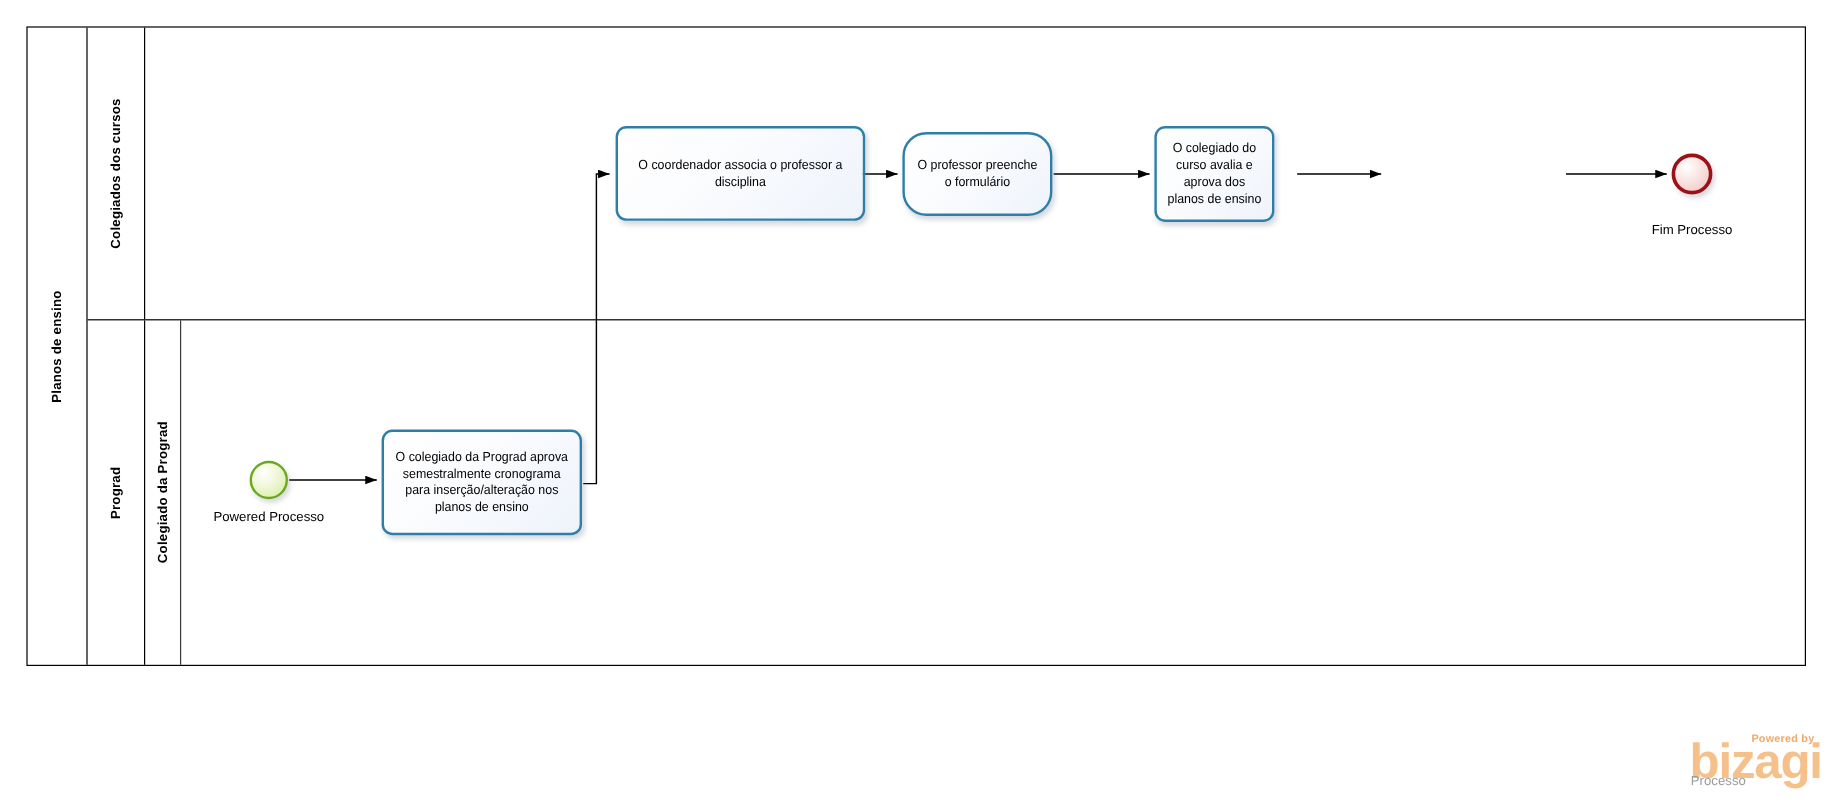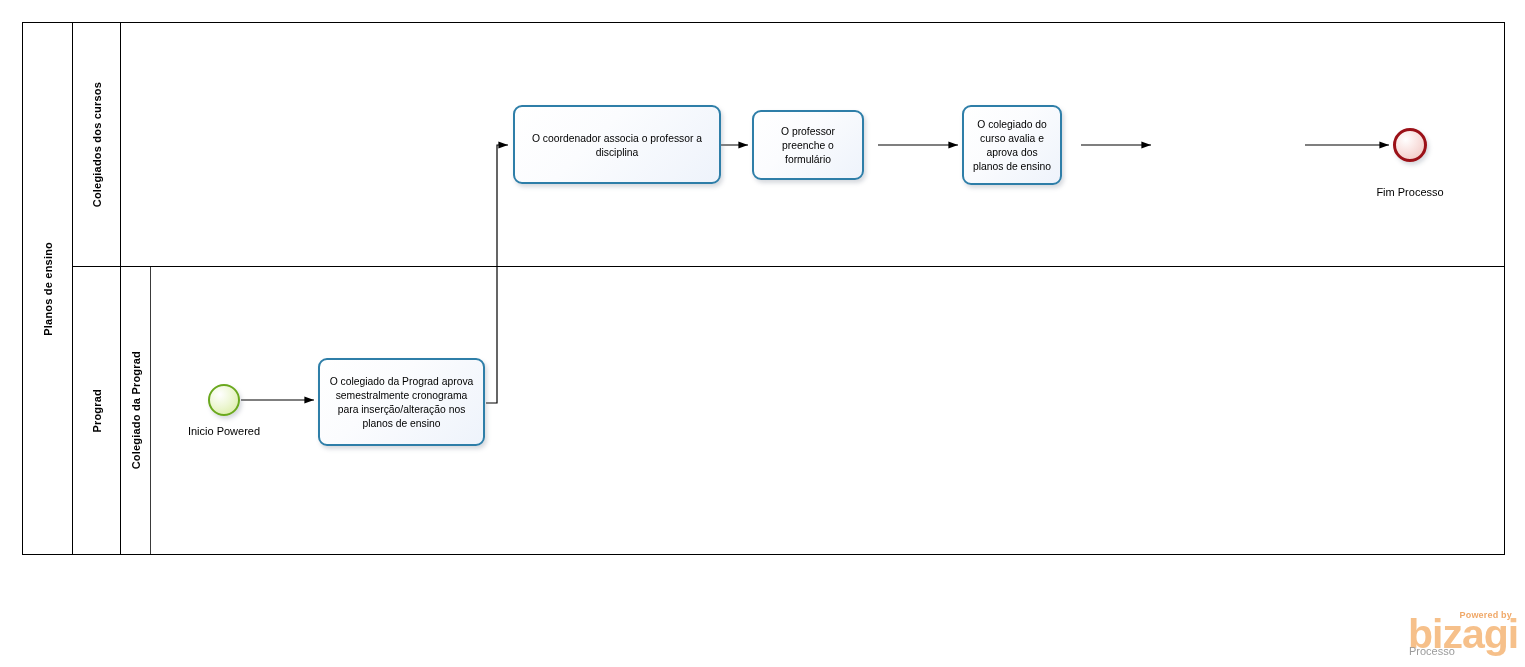--- a/index.html
+++ b/index.html
@@ -240,34 +240,34 @@
 
     <line x1="1081" y1="145" x2="1151" y2="145" stroke="#000000" stroke-width="1.2" marker-end="url(#arrow)"></line>
 
     <line x1="1305" y1="145" x2="1389" y2="145" stroke="#000000" stroke-width="1.2" marker-end="url(#arrow)"></line>
   </svg>
 
   <div class="task" style="left:513px; top:105px; width:208px; height:79px;">
     <span class="task-label">O coordenador associa o professor a disciplina</span>
   </div>
 
-  <div class="task" style="left:752px; top:110px; width:112px; height:70px;">
+  <div class="task" style="left:752px; top:110px; width:125px; height:70px;border-radius:20px;">
     <span class="task-label">O professor preenche o formulário</span>
   </div>
 
   <div class="task" style="left:962px; top:105px; width:100px; height:80px;">
     <span class="task-label">O colegiado do curso avalia e aprova dos planos de ensino</span>
   </div>
 
 
   <div class="event event-end" style="left:1393px; top:128px; width:34px; height:34px;"></div>
   <div class="event-label" style="left:1350px; top:170px; width:120px;margin-top:16px;">Fim Processo</div>
 
   <div class="event event-start" style="left:208px; top:384px; width:32px; height:32px;"></div>
-  <div class="event-label" style="left:166px; top:425px; width:116px;">Inicio Powered</div>
+  <div class="event-label" style="left:166px; top:425px; width:116px;">Powered Processo</div>
 
   <div class="task" style="left:318px; top:358px; width:167px; height:88px;">
     <span class="task-label">O colegiado da Prograd aprova semestralmente cronograma para inserção/alteração nos planos de ensino</span>
   </div>
 
   <div class="logo">
     <div class="logo-powered">Powered by</div>
     <div class="logo-word">bizagi</div>
     <div class="logo-modeler">Processo</div>
   </div>

